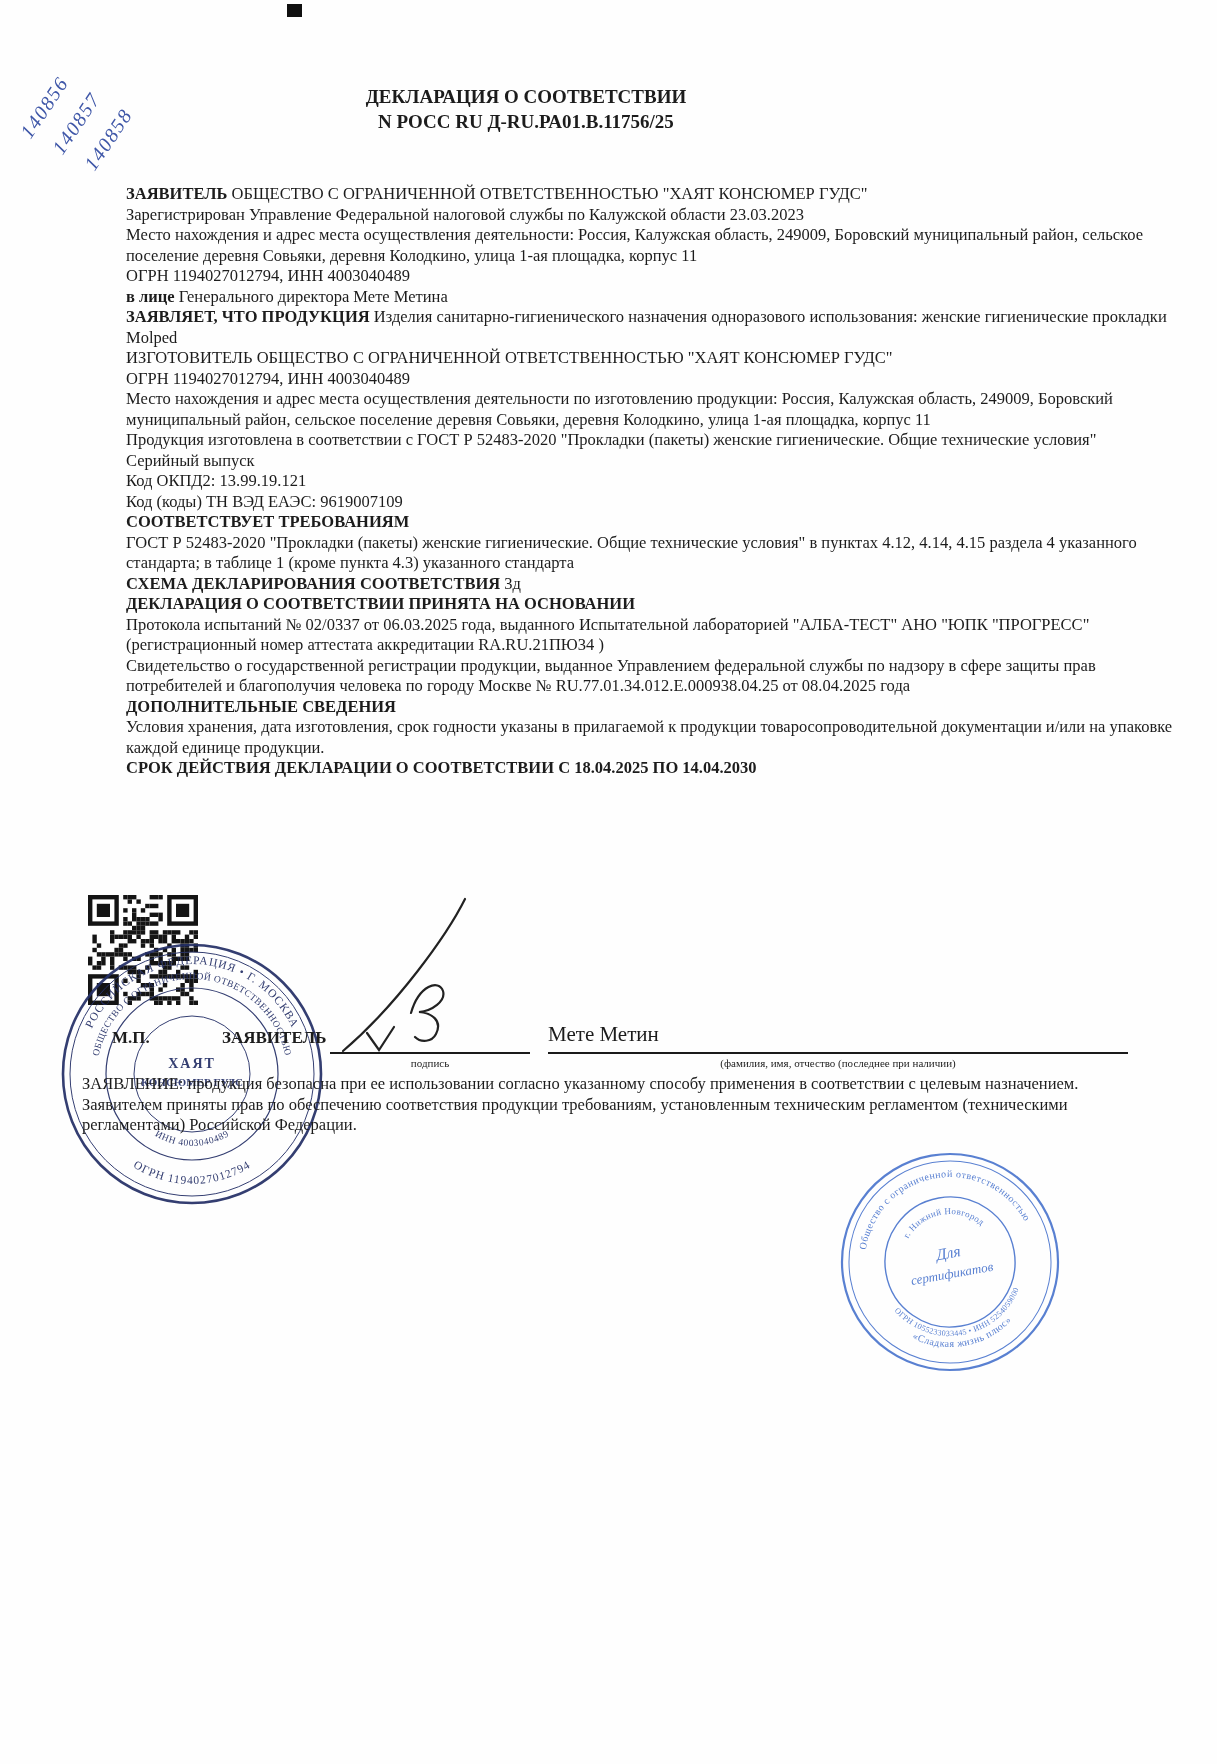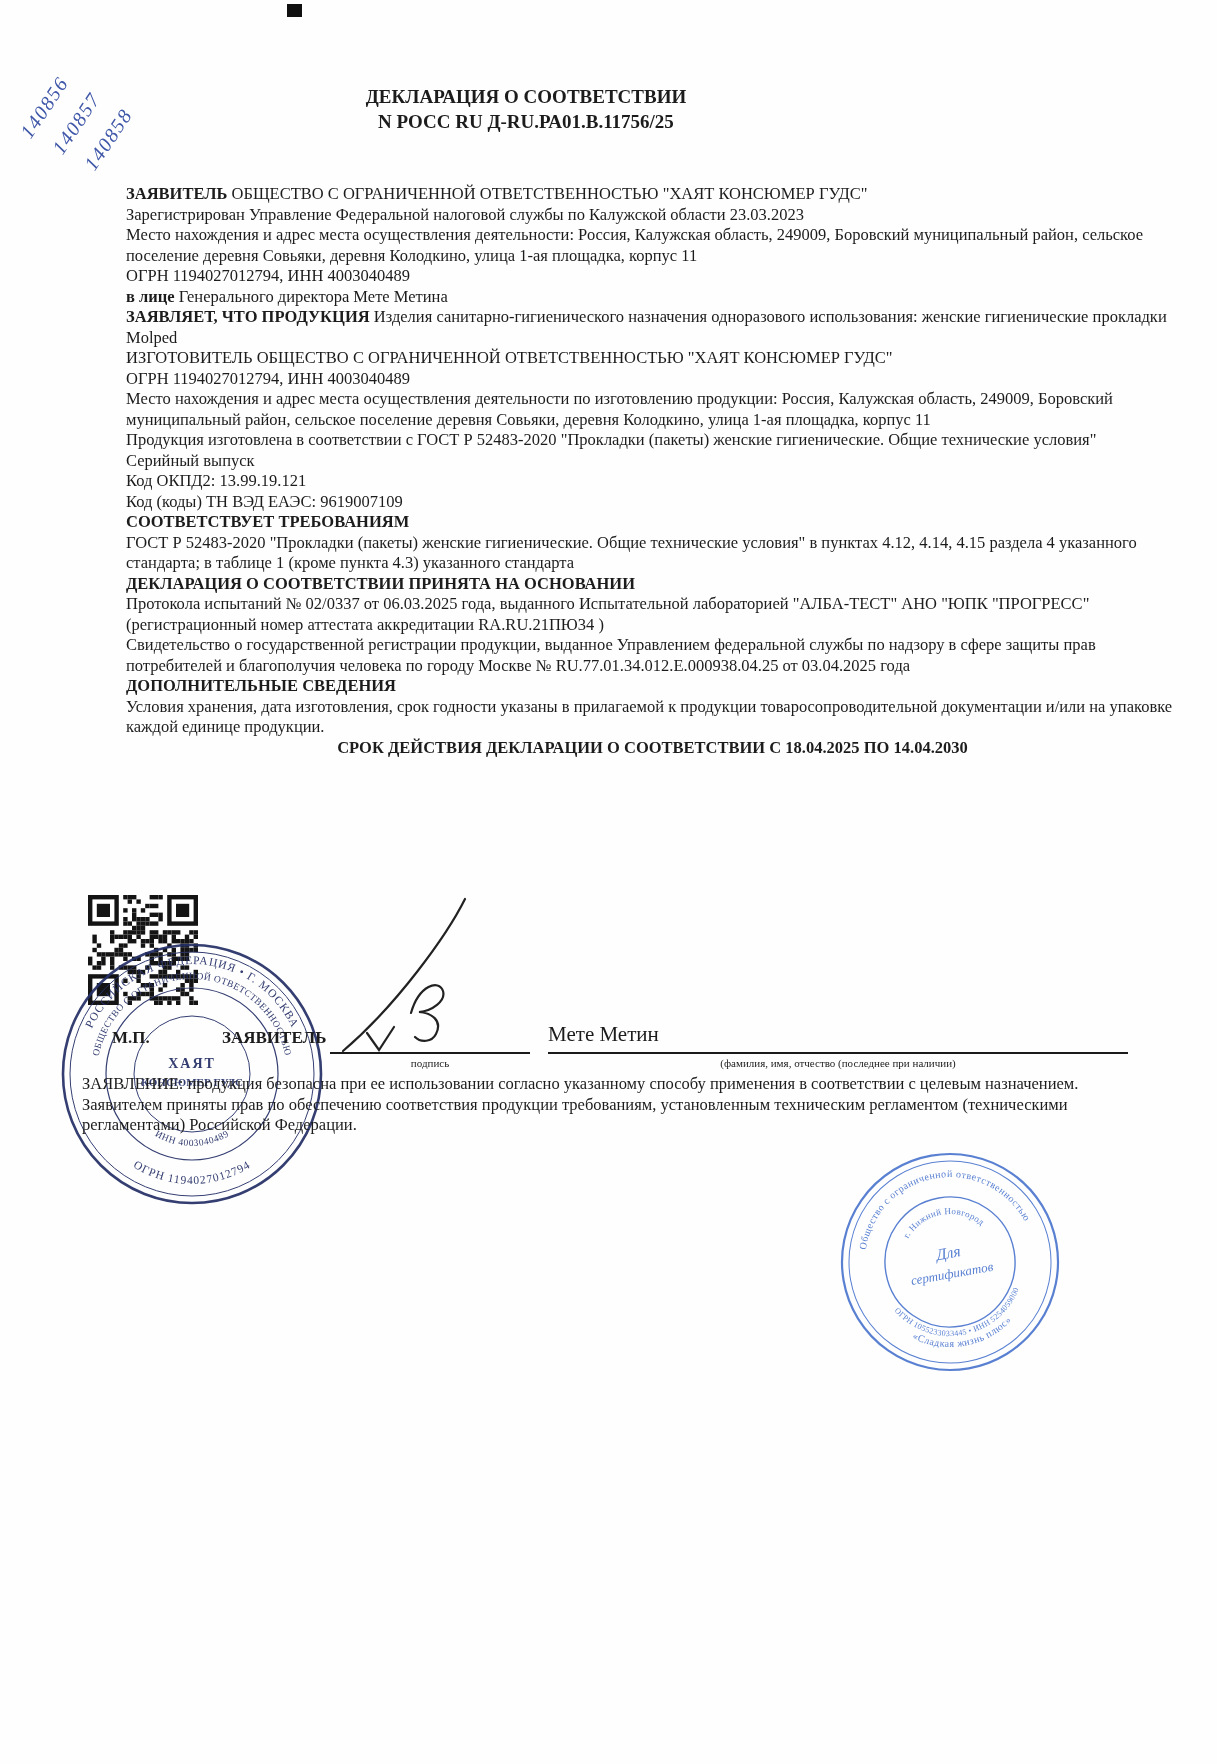--- a/index.html
+++ b/index.html
@@ -23,21 +23,21 @@
     white-space:nowrap;
   }
   .hw1 { left:10px;  top:96px;  }
   .hw2 { left:42px;  top:112px; }
   .hw3 { left:74px;  top:128px; }
 
   .content { position:absolute; left:82px; top:84px; width:1053px;margin-left:44px; }
   .title-block { width:800px; text-align:center; font-weight:bold; font-size:19px; line-height:1.32; }
   .doc-body { margin-top:50px; font-size:16.5px; line-height:20.5px; }
   .b { font-weight:bold; }
-  p.para { margin:0; } .mt8 { margin-top:8px;text-align:center; } .mt9 { margin-top:9px; }
+  p.para { margin:0; } .mt8 { margin-top:8px; } .mt9 { margin-top:9px; }
   .mt16 { margin-top:16px; } .mt2 { margin-top:2px;font-family:Liberation Serif, serif; }
   .codes { margin-left:234px; }
 
   .qr-box { position:absolute; left:88px; top:895px; width:110px; height:110px; }
   .qr-box svg { width:110px; height:110px; }
 
   .stamp1 { position:absolute; left:58px; top:940px; width:268px; height:268px; opacity:0.93; }
   .stamp2 { position:absolute; left:836px; top:1148px; width:228px; height:228px; opacity:0.82; }
 
   .mp-label { position:absolute; left:112px; top:1028px; font-weight:bold; font-size:17px; }
@@ -89,24 +89,25 @@
       <p class="para">Продукция изготовлена в соответствии с ГОСТ Р 52483-2020 "Прокладки (пакеты) женские гигиенические. Общие технические условия"</p>
 
       <p class="para mt16">Серийный выпуск</p>
 
       <p class="para codes mt2">Код ОКПД2: 13.99.19.121</p>
       <p class="para codes">Код (коды) ТН ВЭД ЕАЭС: 9619007109</p>
 
       <p class="para b">СООТВЕТСТВУЕТ ТРЕБОВАНИЯМ</p>
       <p class="para">ГОСТ Р 52483-2020 "Прокладки (пакеты) женские гигиенические. Общие технические условия" в пунктах 4.12, 4.14, 4.15 раздела 4 указанного стандарта; в таблице 1 (кроме пункта 4.3) указанного стандарта</p>
 
+      <p class="para"><span class="b">СХЕМА ДЕКЛАРИРОВАНИЯ СООТВЕТСТВИЯ</span><span> 3д</span></p>
 
       <p class="para b mt2">ДЕКЛАРАЦИЯ О СООТВЕТСТВИИ ПРИНЯТА НА ОСНОВАНИИ</p>
       <p class="para">Протокола испытаний № 02/0337 от 06.03.2025 года, выданного Испытательной лабораторией "АЛБА-ТЕСТ" АНО "ЮПК "ПРОГРЕСС" (регистрационный номер аттестата аккредитации RA.RU.21ПЮ34 )</p>
-      <p class="para">Свидетельство о государственной регистрации продукции, выданное Управлением федеральной службы по надзору в сфере защиты прав потребителей и благополучия человека по городу Москве № RU.77.01.34.012.Е.000938.04.25 от 03.04.2025 года</p>
+      <p class="para">Свидетельство о государственной регистрации продукции, выданное Управлением федеральной службы по надзору в сфере защиты прав потребителей и благополучия человека по городу Москве № RU.77.01.34.012.Е.000938.04.25 от 08.04.2025 года</p>
 
       <p class="para b mt16">ДОПОЛНИТЕЛЬНЫЕ СВЕДЕНИЯ</p>
       <p class="para">Условия хранения, дата изготовления, срок годности указаны в прилагаемой к продукции товаросопроводительной документации и/или на упаковке каждой единице продукции.</p>
 
       <p class="para b mt8">СРОК ДЕЙСТВИЯ ДЕКЛАРАЦИИ О СООТВЕТСТВИИ С 18.04.2025 ПО 14.04.2030</p>
     </div>
   </div>
 
   <div class="qr-box">
     <svg viewBox="0 0 110 110" xmlns="http://www.w3.org/2000/svg">

